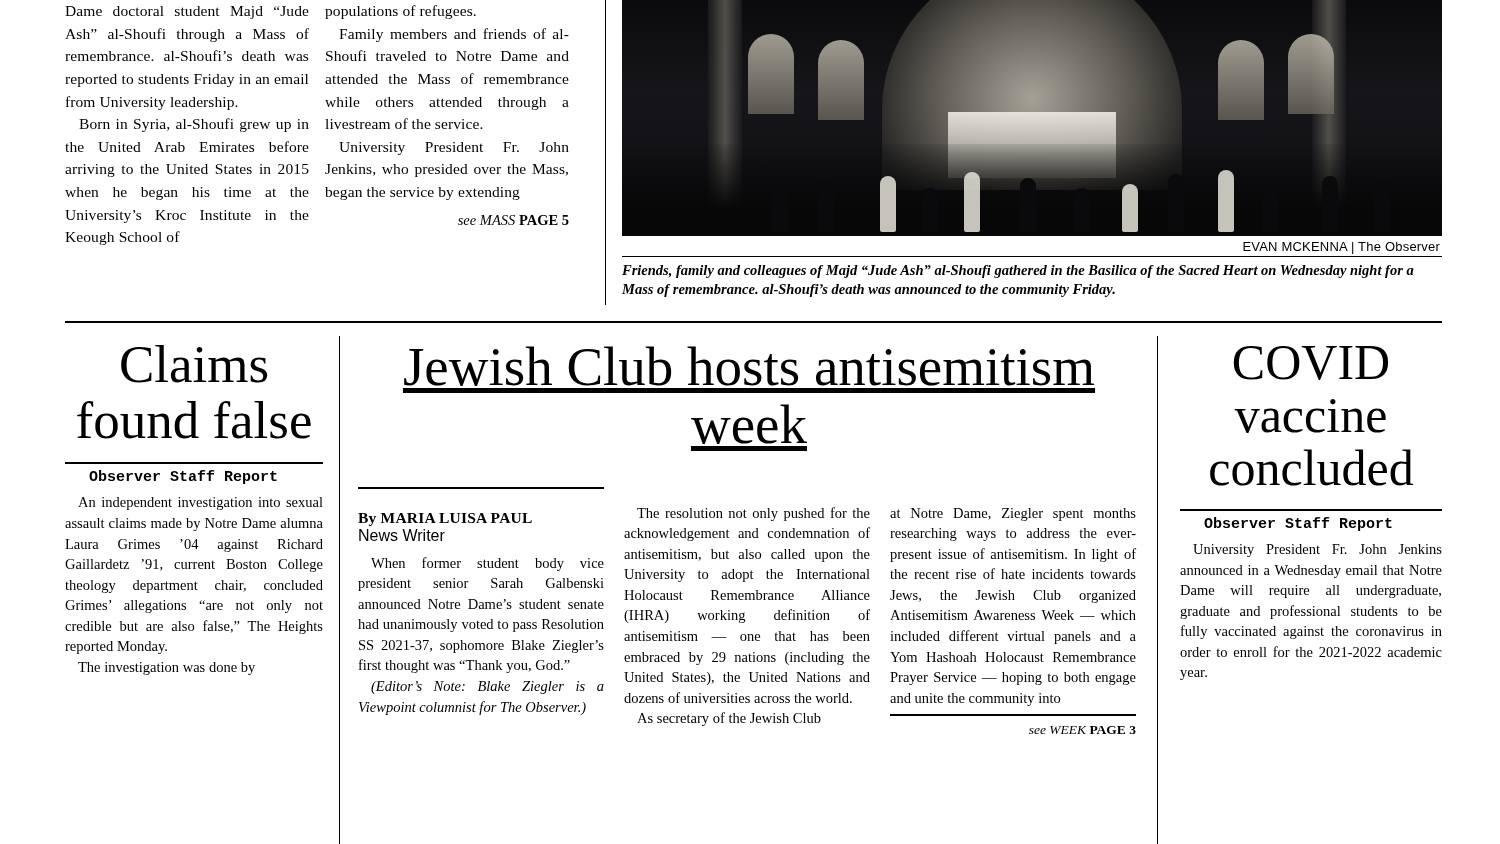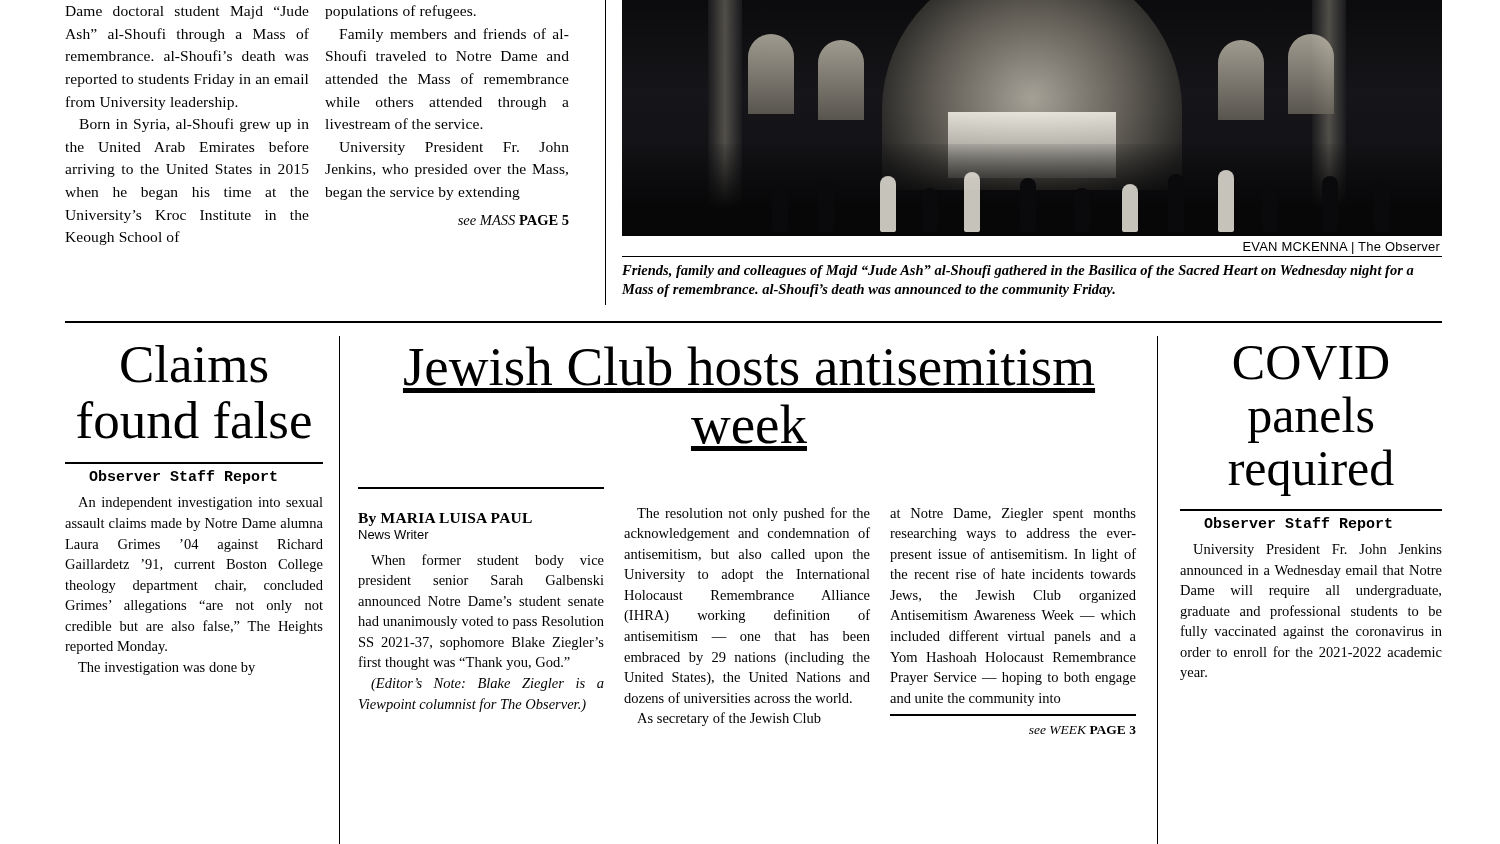--- a/index.html
+++ b/index.html
@@ -231,21 +231,21 @@
   }
   .byline {
     font-family: "Liberation Serif", serif;
     font-weight: bold;
     font-size: 15.5px;
     letter-spacing: .2px;
     padding-top: 20px;
   }
   .byline-sub {
     font-family: "Liberation Sans", sans-serif;
-    font-size: 13px;
+    font-size: 16px;
     padding-bottom: 8px;
   }
 
   .small-body {
     font-size: 14.5px;
     line-height: 1.42;
     text-align: justify;
   }
   .small-body p {
     margin: 0;
@@ -370,21 +370,21 @@
           <div class="jump-small">
             <span>see WEEK</span>
             <b>PAGE 3</b>
           </div>
         </div>
 
       </div>
     </div>
 
     <div class="bcol" style="left:1180px; width:262px;">
-      <h1 class="hl hl-right">COVID panels required</h1>
+      <h1 class="hl hl-right">COVID vaccine concluded</h1>
       <div class="byline-rule"></div>
       <div class="staff-report">Observer Staff Report</div>
       <div class="small-body">
         <p>University President Fr. John Jenkins announced in a Wednesday email that Notre Dame will require all undergraduate, graduate and professional students to be fully vaccinated against the coronavirus in order to enroll for the 2021-2022 academic year.</p>
       </div>
     </div>
 
   </div>
 </div>
 

